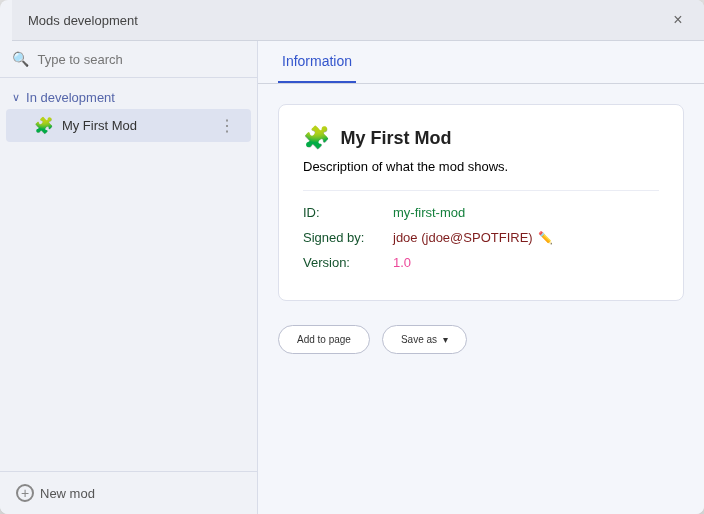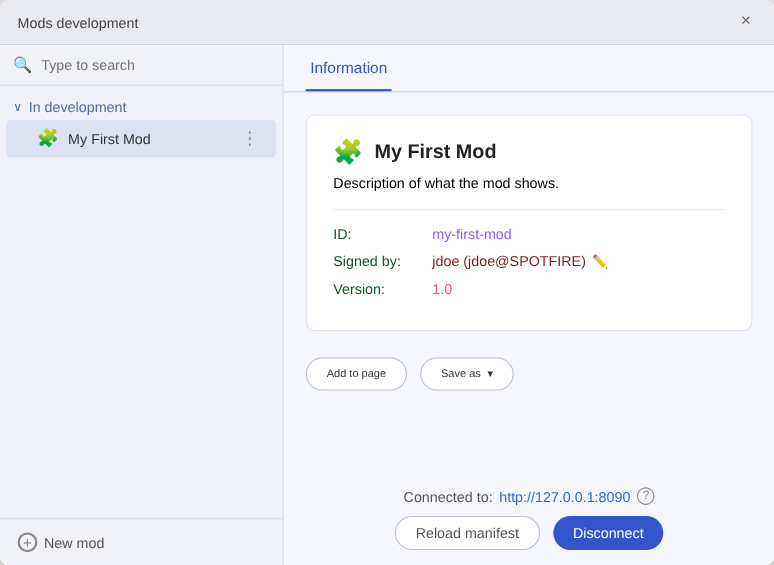--- a/index.html
+++ b/index.html
@@ -22,20 +22,21 @@
       overflow: hidden;
     }
     .titlebar {
       background: #e8eaf0;
       padding: 10px 16px;
       display: flex;
       align-items: center;
       justify-content: space-between;
       border-bottom: 1px solid #d0d4de;
       flex-shrink: 0;
+      margin-left: 12px;
     }
     .titlebar-title {
       font-size: 13px;
       color: #444;
       font-weight: 500;
     }
     .titlebar-close {
       width: 20px;
       height: 20px;
       display: flex;
@@ -220,21 +221,21 @@
       font-size: 13px;
     }
     .field-label {
       color: #14532d;
       min-width: 90px;
     }
     .field-value {
       color: #ec4899;
     }
     .field-value.id {
-      color: #8b5cf6;
+      color: #15803d;
       font-weight: 500;
       text-align: right;
     }
     .field-value.signed {
       color: #7f1d1d;
     }
     .edit-icon {
       margin-left: 6px;
       color: #888;
       font-size: 12px;
@@ -393,30 +394,15 @@
           </button>
           <button class="btn btn-saveas">
             <span>Save as</span>
             <span>▾</span>
           </button>
         </div>
 
         <div class="spacer"></div>
       </div>
 
-      <div class="bottom-bar">
-        <div class="connected-row">
-          <span>Connected to:</span>
-          <a class="connected-link" href="#">http://127.0.0.1:8090</a>
-          <div class="help-icon">?</div>
-        </div>
-        <div class="bottom-actions">
-          <button class="btn-reload">
-            <span>Reload manifest</span>
-          </button>
-          <button class="btn-disconnect">
-            <span>Disconnect</span>
-          </button>
-        </div>
-      </div>
     </div>
   </div>
 </div>
 
 </body></html>

